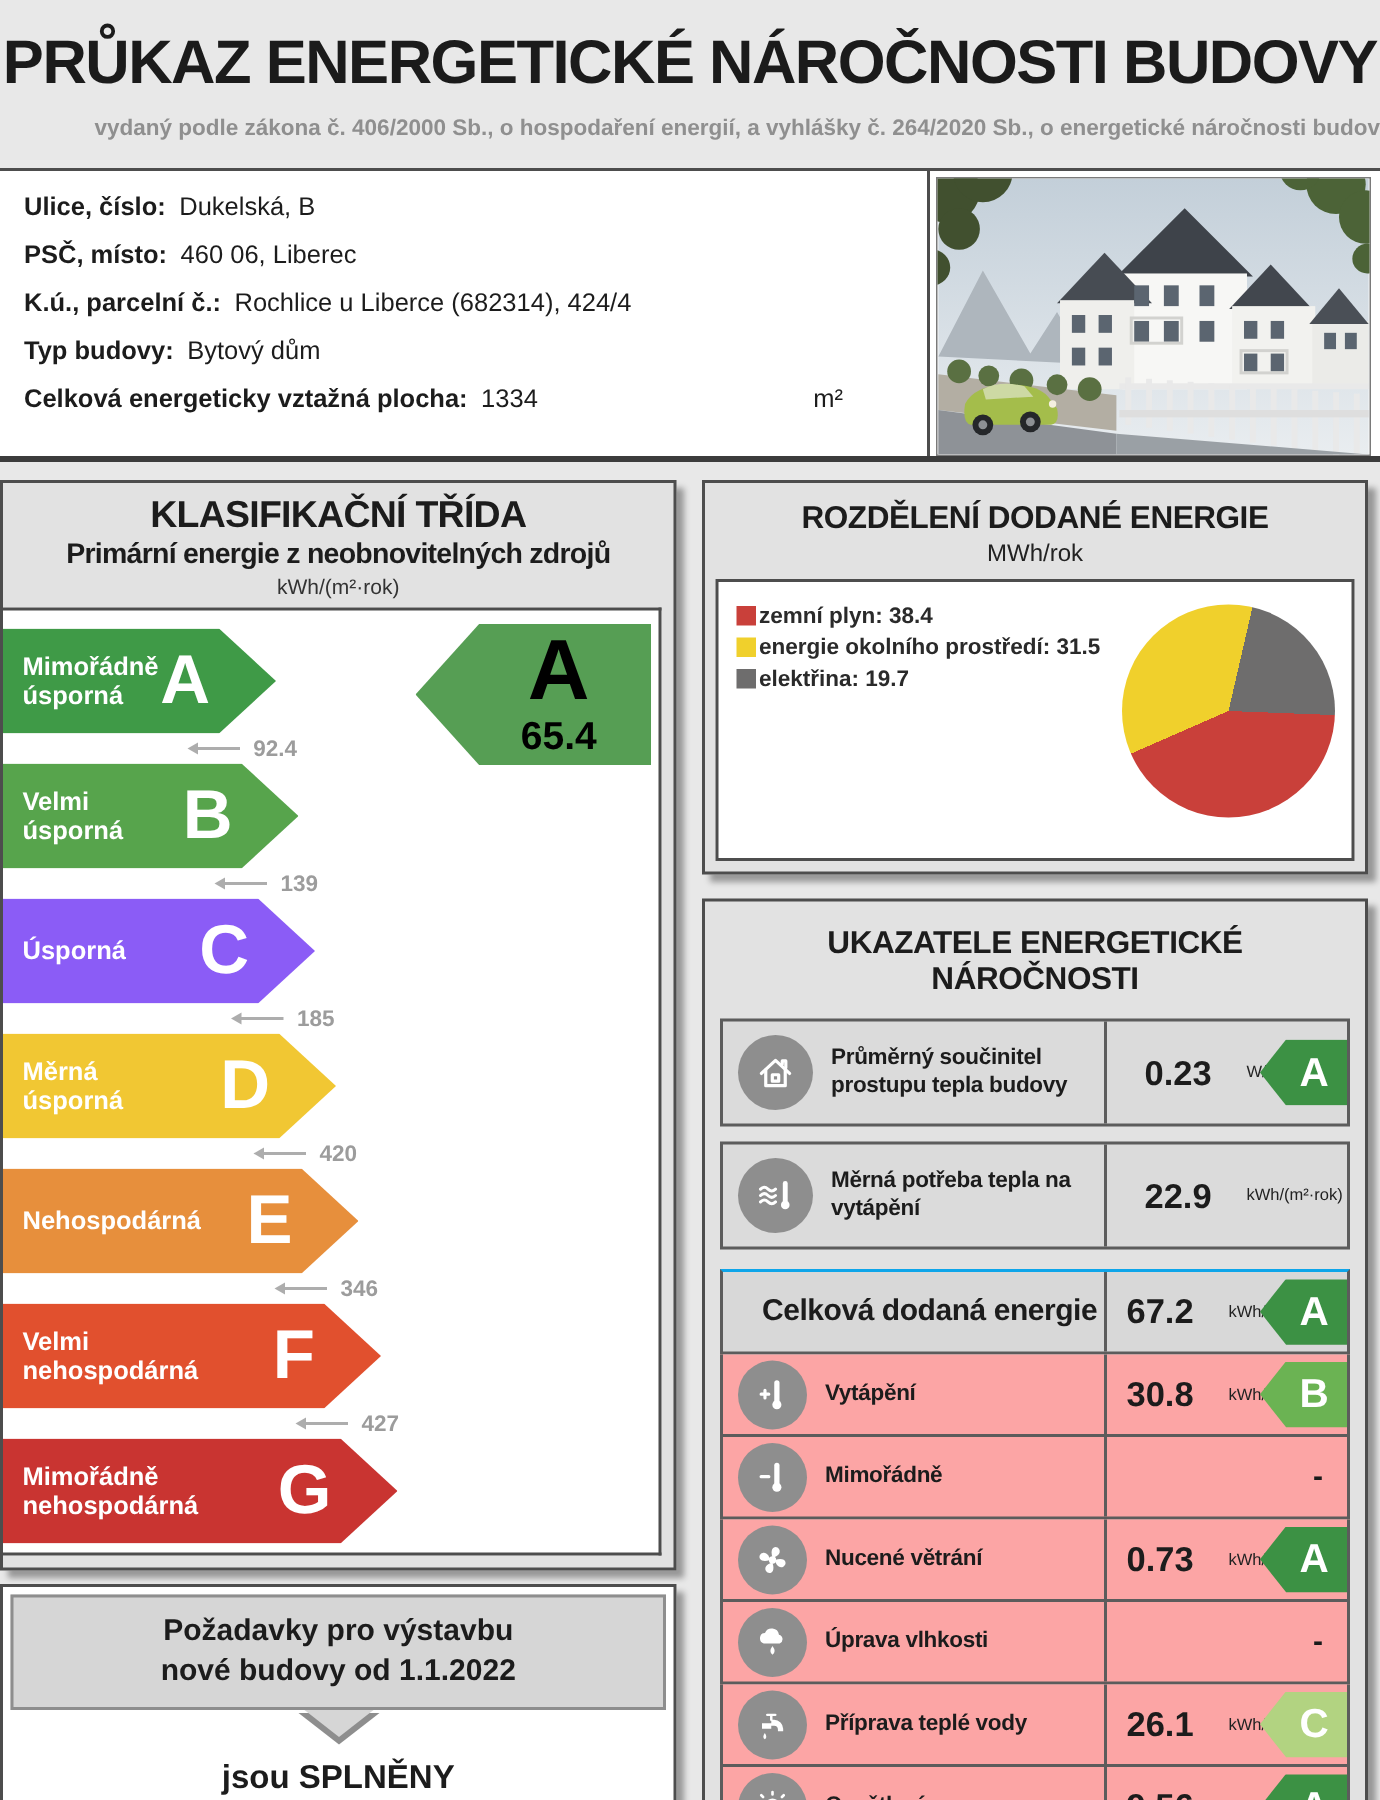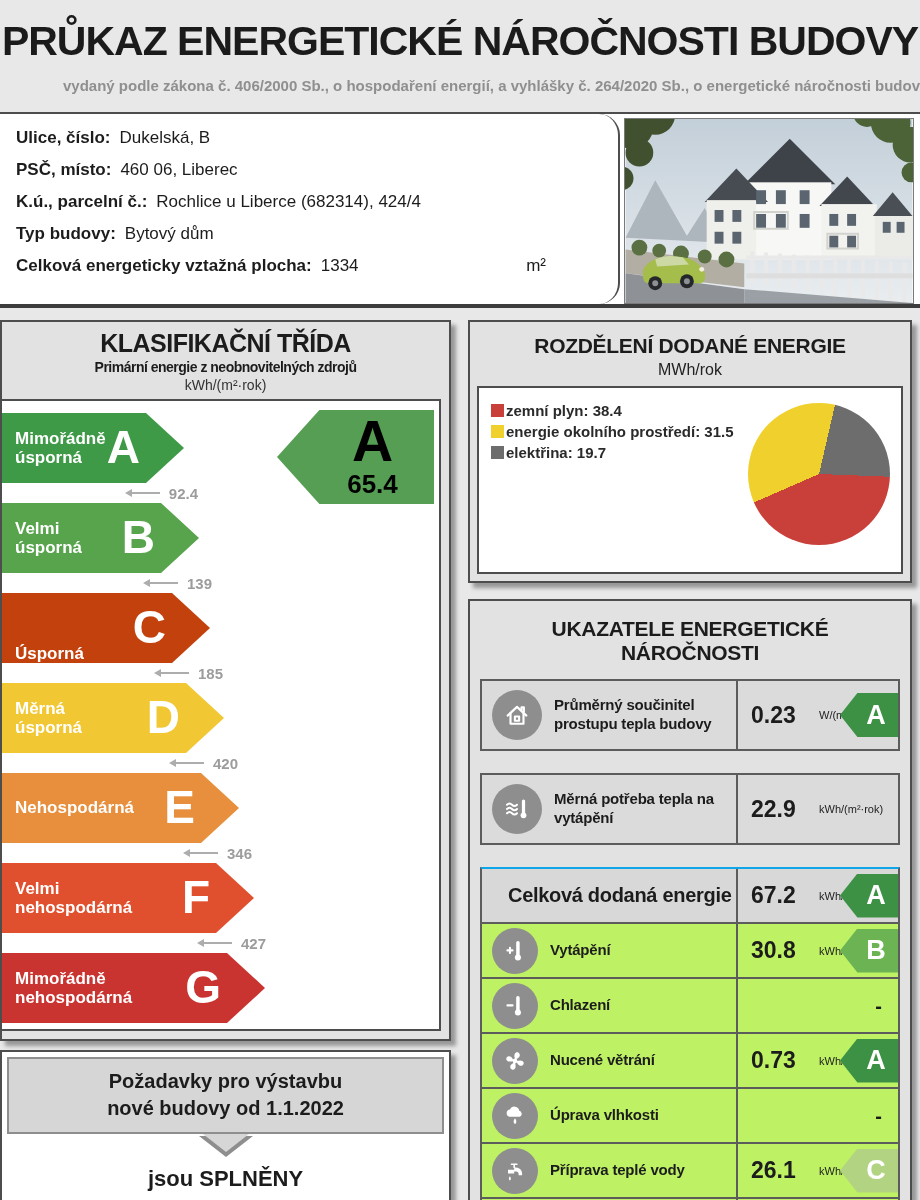--- a/index.html
+++ b/index.html
@@ -15,41 +15,41 @@
   .doc-header { text-align: center; padding-top: 18px; height: 112px; }
   .doc-title { font-size: 41px; font-weight: 900; letter-spacing: -1px; color: #1b1b1b; }
   .doc-subtitle { font-size: 15px; font-weight: bold; color: #8f8f8f; margin-top: 12px; text-align: right; }
 
   
   .info-section {
     display: flex; background: #fff;
     border-top: 2px solid #4d4d4d; border-bottom: 4px solid #3c3c3c;
     height: 196px;
   }
-  .info-left { flex: 1; padding: 14px 20px 10px 16px; border-right: 2px solid #4d4d4d; border-radius: 21px; }
+  .info-left { flex: 1; padding: 14px 4px 10px 16px; border-right: 2px solid #4d4d4d; }
   .info-row { display: flex; align-items: baseline; font-size: 17px; margin-bottom: 12px; }
   .info-label { font-weight: bold; margin-right: 9px; white-space: nowrap; }
   .info-value { white-space: nowrap; }
   .info-unit { font-weight: normal; margin-left: auto; margin-right: 52px; }
   .photo-box { width: 300px; background: #fff; padding: 4px; display: flex; }
   .photo-box svg { border: 1px solid #7a7a7a; display: block; }
 
   
   .main { display: flex; gap: 17px; padding: 12px 8px 0 0; }
   .col-left { width: 451px; flex: none; }
   .col-right { flex: 1; }
   .panel {
     border: 2px solid #4d4d4d; background: #e2e2e2;
     box-shadow: 5px 5px 4px rgba(0,0,0,0.35);
   }
 
   
   .class-head { text-align: center; padding: 7px 4px 6px 4px; }
   .class-title { font-size: 25px; font-weight: 900; letter-spacing: -0.5px; }
-  .class-sub { font-size: 14px; font-weight: 900; letter-spacing: -0.5px; margin-top: 1px; }
+  .class-sub { font-size: 19px; font-weight: 900; letter-spacing: -0.5px; margin-top: 1px; }
   .class-unit { font-size: 14px; margin-top: 2px; color: #333; }
   .chart-area {
     position: relative; background: #fff;
     border: 2px solid #4d4d4d; border-left: none;
     margin: 0 8px 8px 0; padding: 12px 0 6px 0;
   }
   .band { position: relative; height: 70px; color: #fff;
           clip-path: polygon(0 0, calc(100% - 38px) 0, 100% 50%, calc(100% - 38px) 100%, 0 100%);
           display: flex; align-items: center; }
   .band-label { font-size: 17px; font-weight: bold; line-height: 1.12; padding-left: 13px; max-width: 126px; }
@@ -94,22 +94,22 @@
   .pie-box { position: relative; background: #fff; border: 2px solid #4d4d4d; margin: 0 7px 7px 7px; height: 188px; }
   .legend { position: absolute; left: 12px; top: 14px; }
   .legend-item { display: flex; align-items: center; margin-bottom: 4px; }
   .legend-swatch { width: 13px; height: 13px; flex: none; margin-right: 2px; }
   .legend-text { font-size: 15px; font-weight: bold; color: #2a2a2a; white-space: nowrap; }
   .pie { position: absolute; right: 11px; top: 15px; width: 142px; height: 142px; border-radius: 50%; }
 
   
   .ind-panel { margin-top: 16px; padding: 9px 10px 12px 10px; }
   .ind-title { text-align: center; font-size: 21px; font-weight: 900; letter-spacing: -0.3px; padding: 7px 0 14px 0; }
-  .irow { display: flex; border: 2px solid #5c5c5c; background: #dbdbdb; height: 72px; margin-bottom: 22px; }
-  .trow { display: flex; border: 2px solid #5c5c5c; border-top: none; background: #bef264; height: 55px; }
+  .irow { display: flex; border: 2px solid #5c5c5c; background: #dbdbdb; height: 72px; margin-bottom: 10px; gap: 12px; }
+  .trow { display: flex; border: 2px solid #5c5c5c; border-top: none; background: #fca5a5; height: 55px; }
   .trow.first { border-top: 2px solid #0ea5e9; background: #d8d8d8; height: 57px; margin-top: 13px; }
   .cell-l { width: 256px; flex: none; display: flex; align-items: center; padding-left: 10px;
             border-right: 2px solid #5c5c5c; }
   .cell-r { flex: 1; display: flex; align-items: center; position: relative; padding-left: 13px; }
   .icon-circle { width: 46px; height: 46px; border-radius: 50%; background: #8e8e8e; flex: none;
                  display: flex; align-items: center; justify-content: center; margin-right: 12px; }
   .irow .icon-circle { width: 50px; height: 50px; }
   .ind-label { font-size: 15px; font-weight: 900; line-height: 1.25; letter-spacing: -0.2px; }
   .total-label { font-size: 20px; font-weight: 900; padding-left: 16px; letter-spacing: -0.3px; }
   .ind-value { font-size: 23px; font-weight: 900; min-width: 58px; }
@@ -274,21 +274,21 @@
 
         <div class="band b1" style="background-color: rgb(87, 164, 76);">
           <span class="band-label">Velmi úsporná</span>
           <span class="band-letter">B</span>
         </div>
         <div class="threshold t1">
           <span class="tarrow"></span>
           <span class="tval">139</span>
         </div>
 
-        <div class="band b2" style="background-color: #c2410c; align-items: flex-end;">
+        <div class="band b2" style="background-color: #8b5cf6;">
           <span class="band-label">Úsporná</span>
           <span class="band-letter">C</span>
         </div>
         <div class="threshold t2">
           <span class="tarrow"></span>
           <span class="tval">185</span>
         </div>
 
         <div class="band b3" style="background-color: rgb(241, 199, 51);">
           <span class="band-label">Měrná úsporná</span>
@@ -440,21 +440,21 @@
 
       <div class="trow">
         <div class="cell-l">
           <span class="icon-circle">
             <svg width="28" height="28" viewBox="0 0 24 24" fill="none" stroke="#fff" stroke-width="1.8" stroke-linecap="round">
               <path d="M5.5 11.5 h4.4"></path>
               <line x1="14.5" y1="5" x2="14.5" y2="15.4" stroke-width="3"></line>
               <circle cx="14.5" cy="17.6" r="2.6" fill="#fff" stroke="none"></circle>
             </svg>
           </span>
-          <span class="ind-label">Chlazení</span>
+          <span class="ind-label">Mimořádně</span>
         </div>
         <div class="cell-r">
           <span class="dash">-</span>
         </div>
       </div>
 
       <div class="trow">
         <div class="cell-l">
           <span class="icon-circle">
             <svg width="28" height="28" viewBox="0 0 24 24" fill="#fff">

